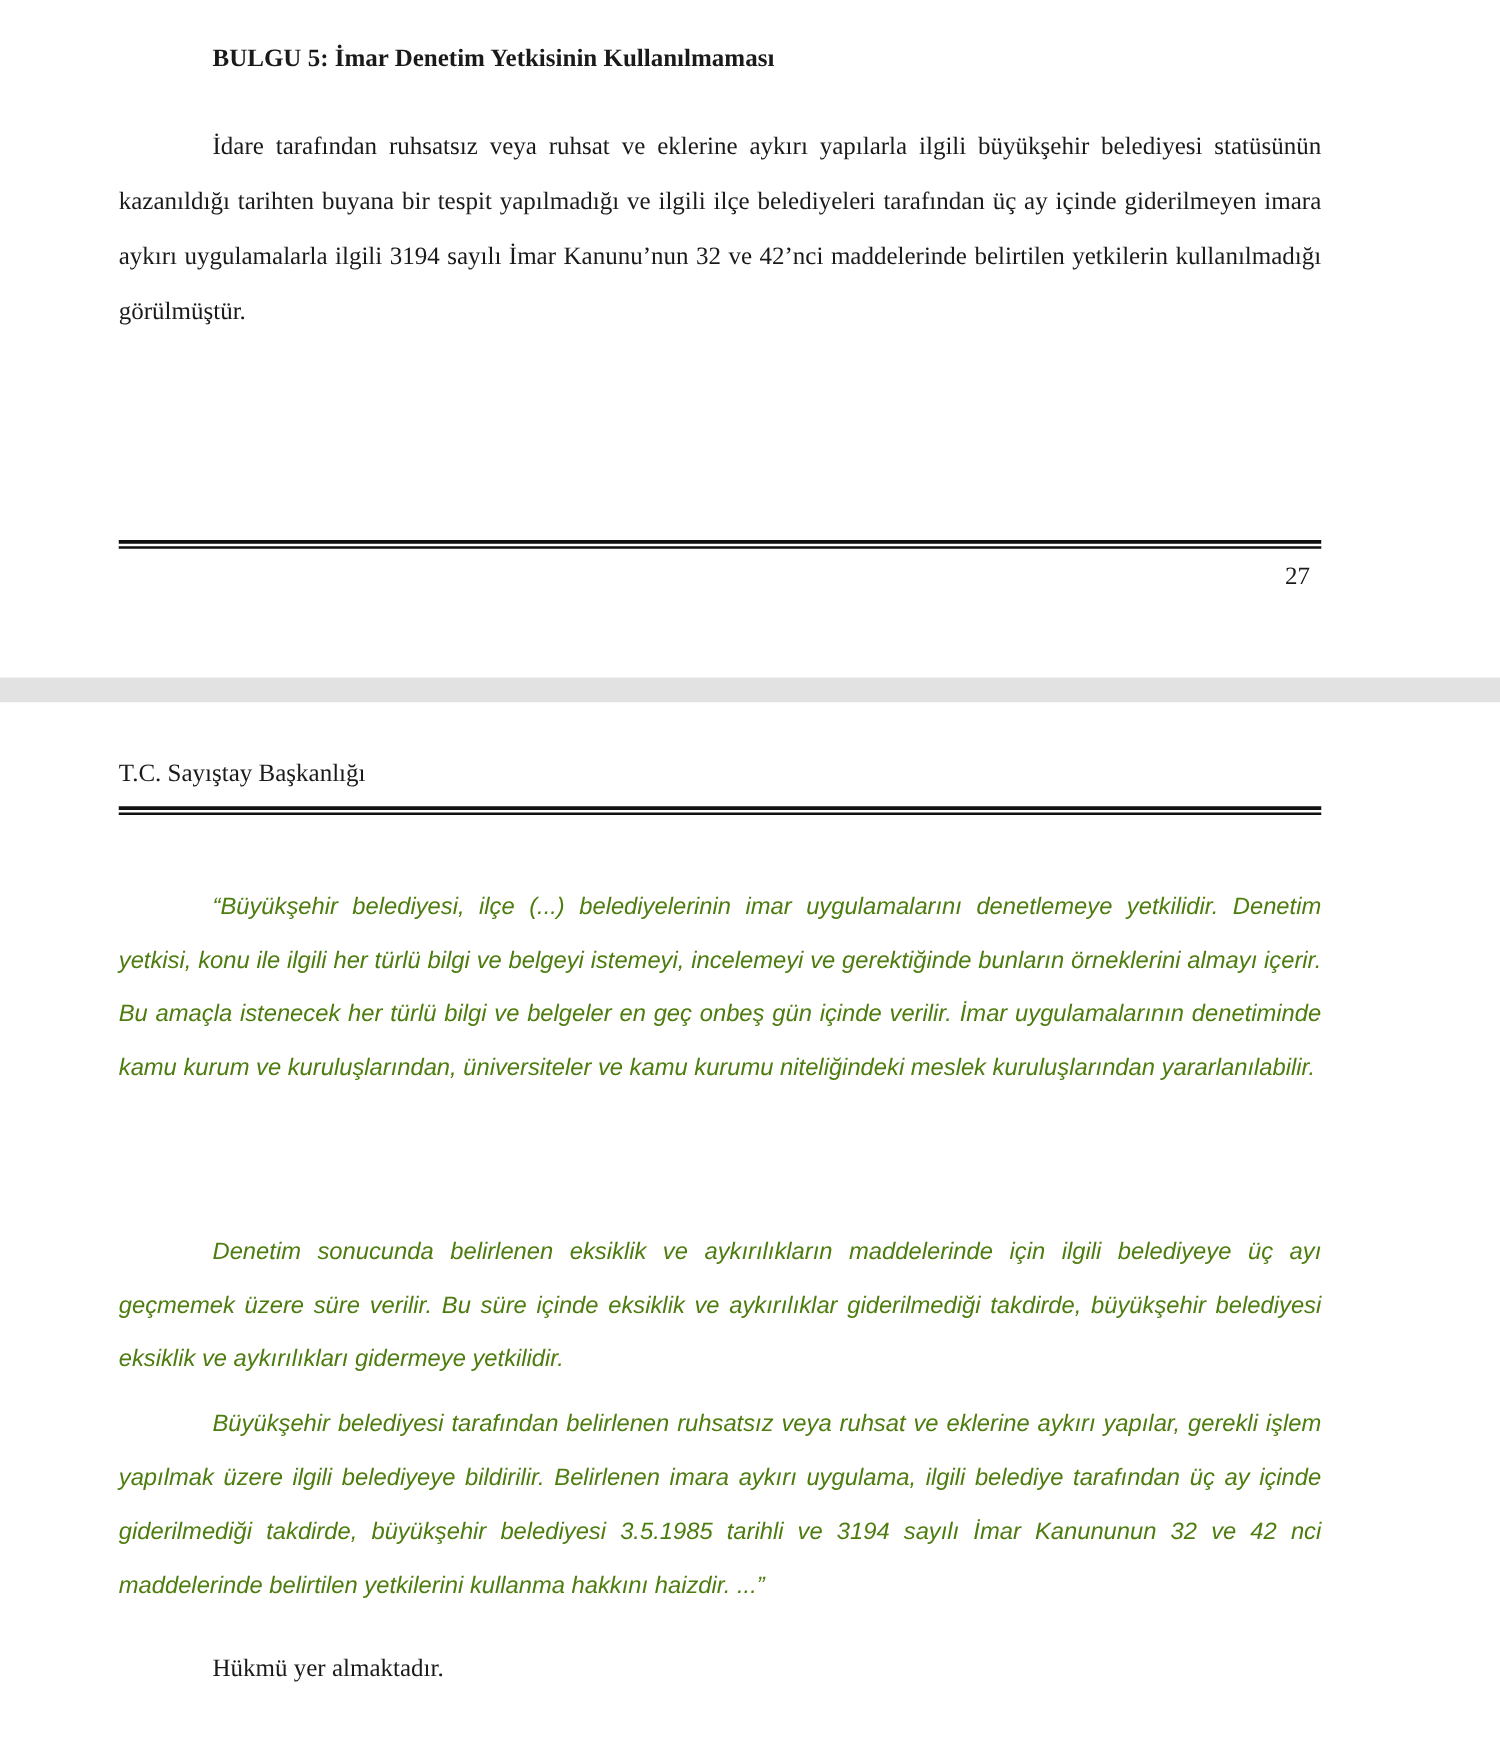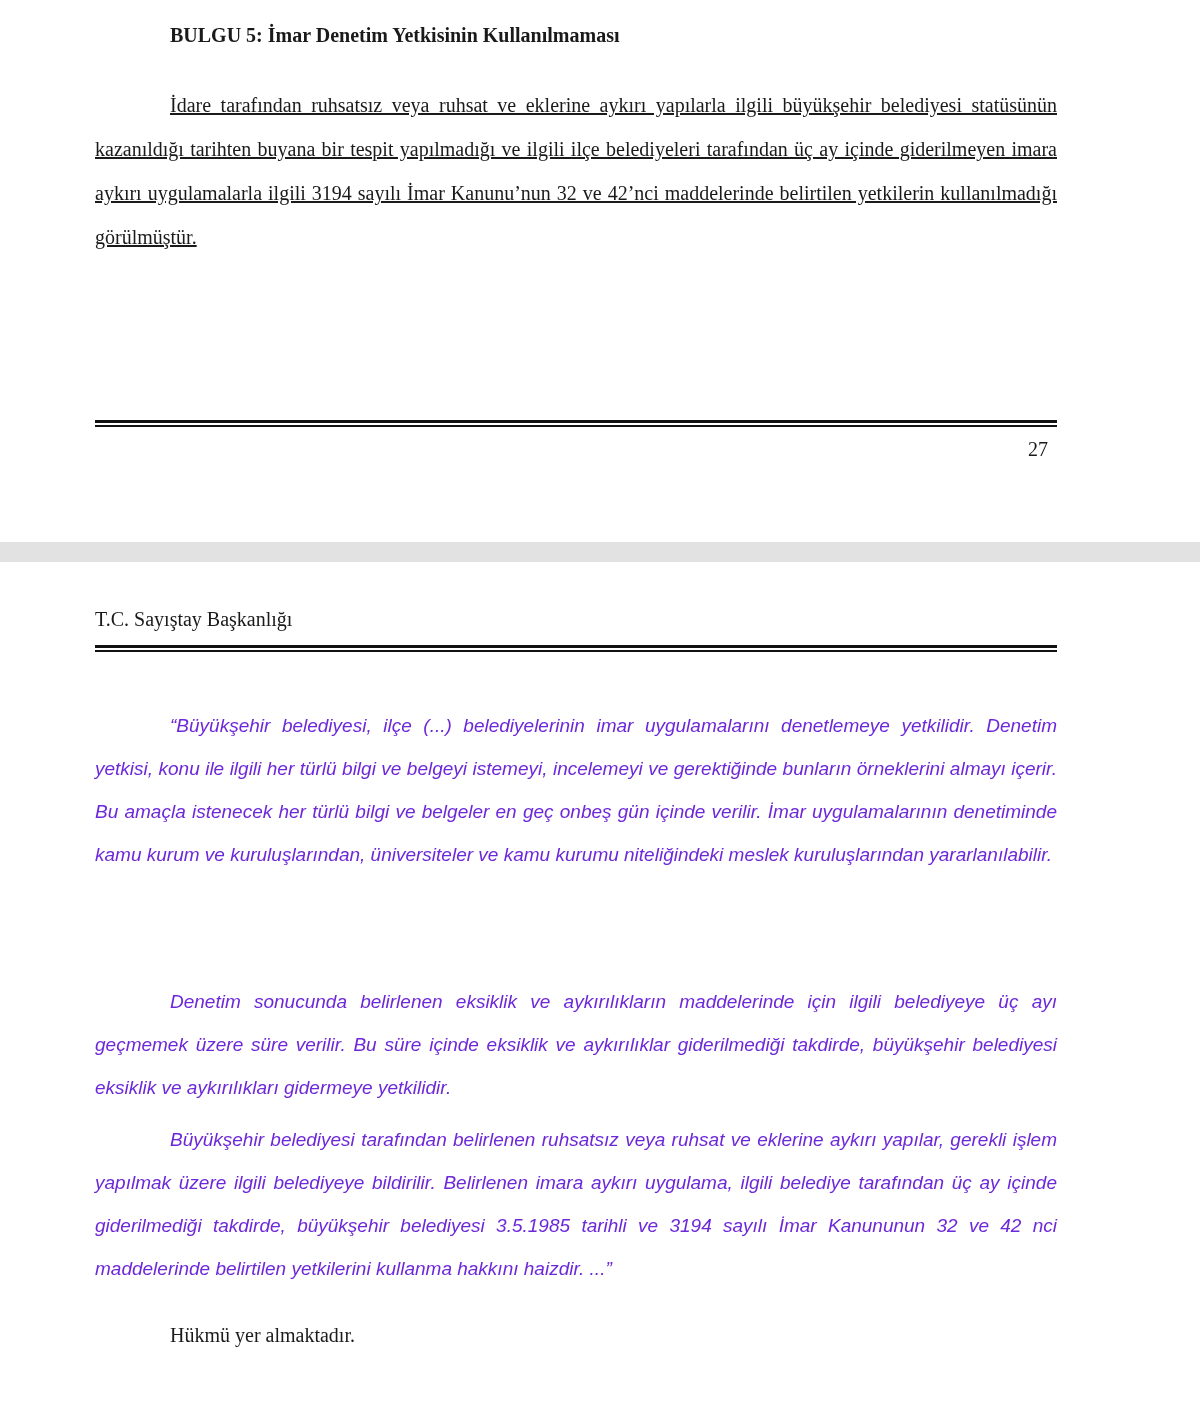--- a/index.html
+++ b/index.html
@@ -1,32 +1,32 @@
 <!DOCTYPE html>
 <html><head>
   <meta charset="utf-8">
   <style>
     * { box-sizing: border-box; margin: 0; padding: 0; }
     html, body { width: 1200px; height: 1402px; background: #ffffff; overflow: hidden; }
     body { font-family: "Liberation Serif", serif; color: #1a1a1a; position: relative; }
 
     .page { position: absolute; left: 0; width: 1200px; background: #fff; }
-    .page-1 { top: 0; height: 698px; }
+    .page-1 { top: 12px; height: 698px; }
     .page-gap { position: absolute; left: 0; top: 542px; width: 1200px; height: 20px; background: #e2e2e2; }
     .page-2 { top: 562px; height: 989px; }
 
     .heading {
       position: absolute; left: 170px; top: 24px;
       font-weight: bold; font-size: 20px; letter-spacing: 0px;
     }
     .para {
       position: absolute; left: 95px; width: 962px;
       font-size: 20px; line-height: 44px; text-align: justify; text-indent: 75px;
     }
-    .p1 { top: 83px; text-decoration: underline; }
+    .p1 { top: 83px; }
     .p2 { top: 271px; }
 
     .rule {
       position: absolute; left: 95px; width: 962px; height: 7px;
       border-top: 3px solid #111; border-bottom: 2px solid #111;
     }
     .rule-footer { top: 420px; }
     .rule-header { top: 83px; }
 
     .footer-text {
@@ -36,21 +36,21 @@
       position: absolute; left: 1028px; top: 438px; font-size: 20px;
     }
     .header-text {
       position: absolute; left: 95px; top: 46px; font-size: 20px;
     }
 
     .quote {
       position: absolute; left: 95px; width: 962px;
       font-family: "Liberation Sans", sans-serif; font-style: italic;
       font-size: 19px; line-height: 43px; text-align: justify; text-indent: 75px;
-      color: #6d28d9;
+      color: #4d7c0f;
     }
     .q1 { top: 142px; }
     .q2 { top: 418px; }
     .q3 { top: 556px; }
 
     .closing {
       position: absolute; left: 170px; top: 762px; font-size: 20px;
     }
   </style>
 </head>

